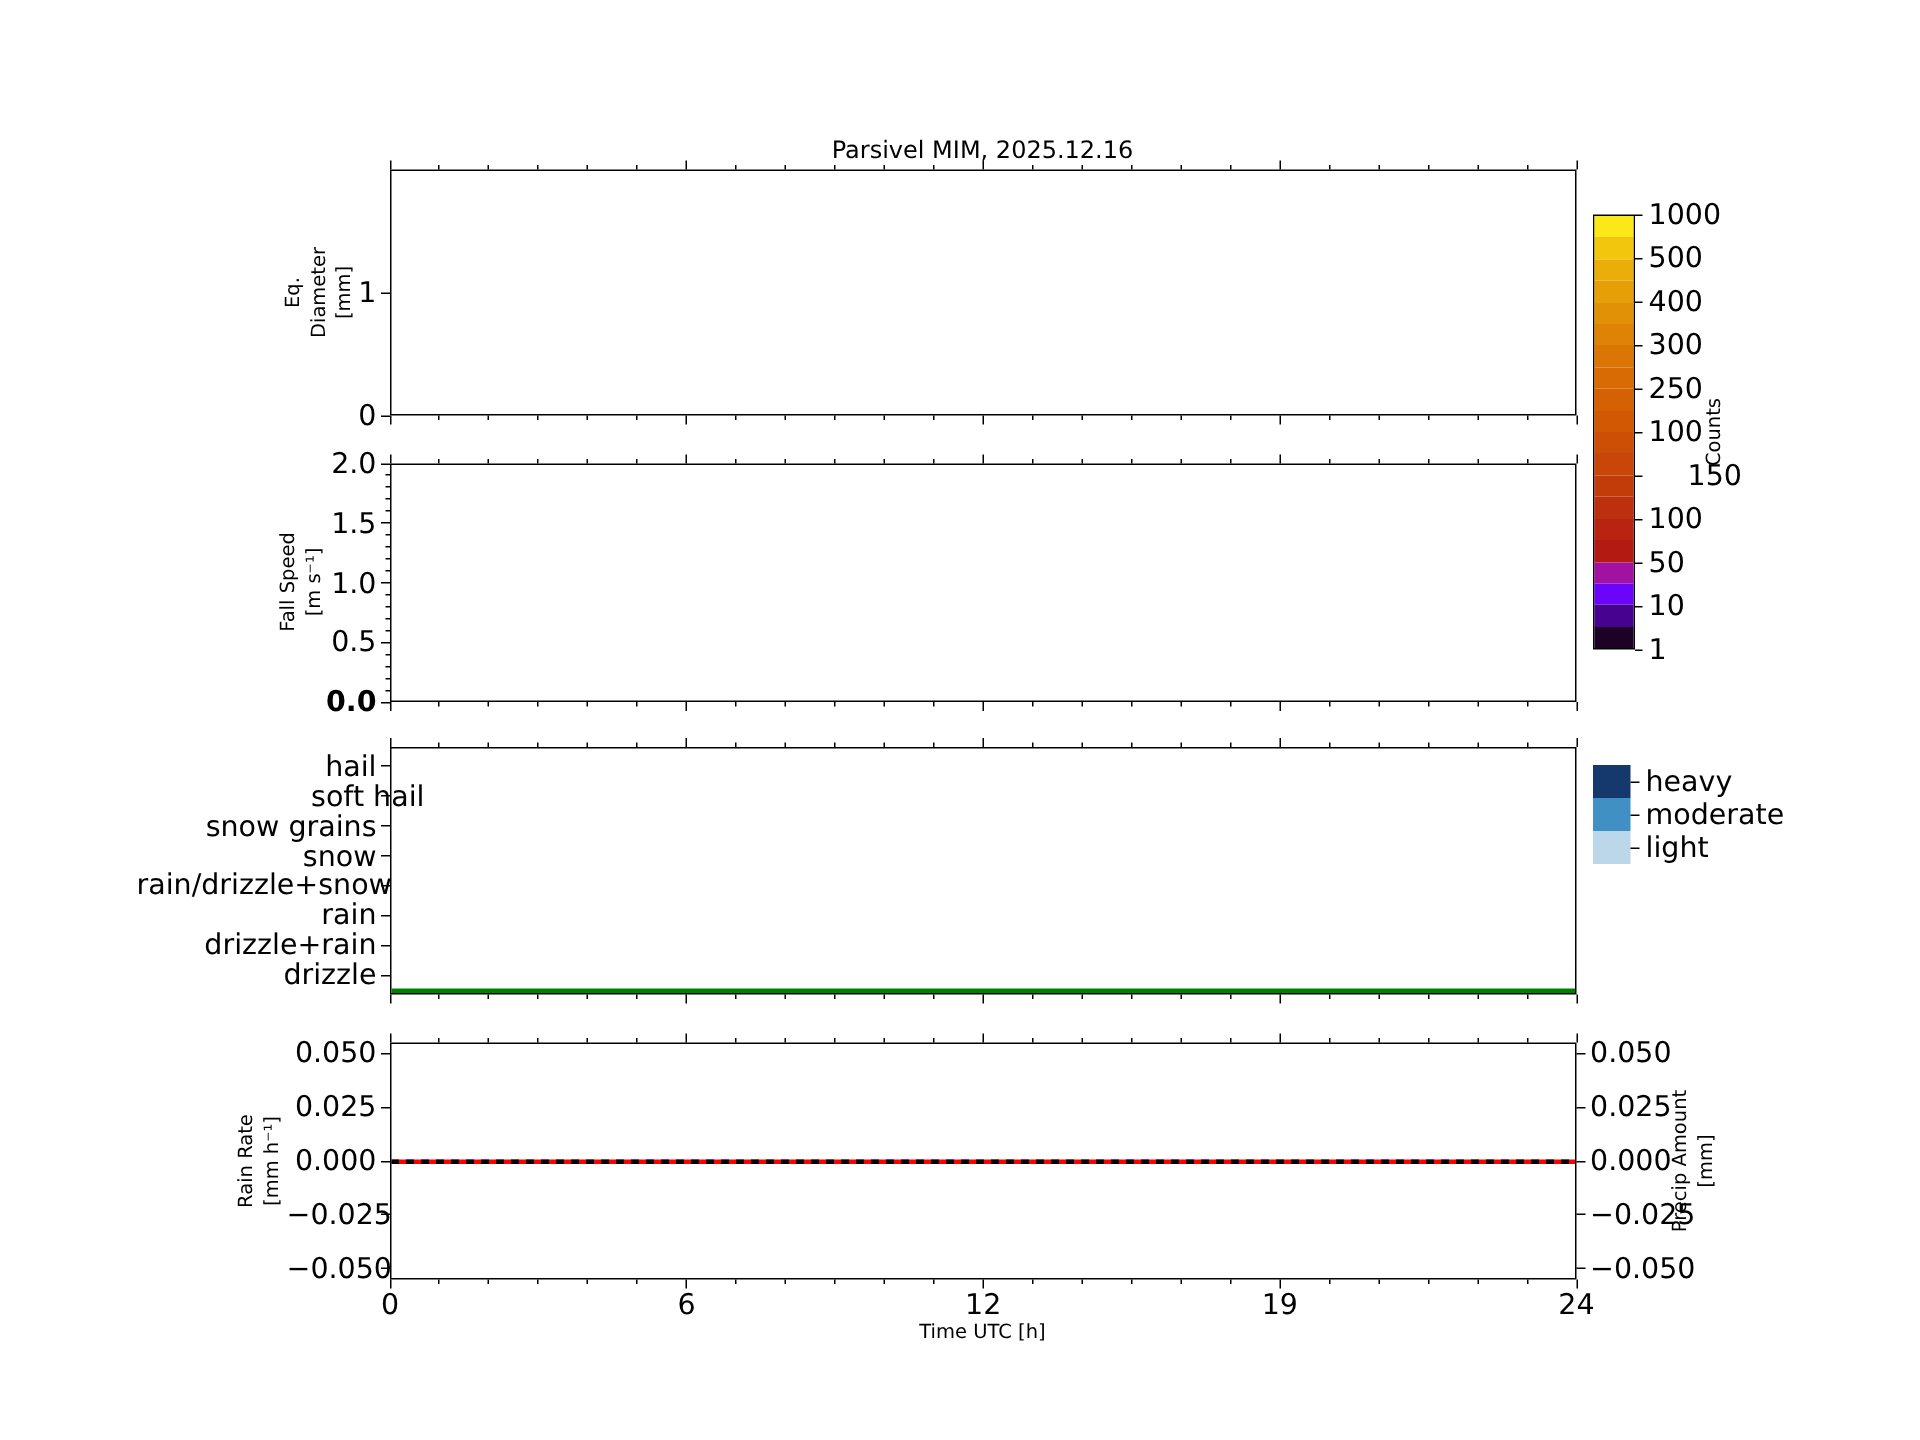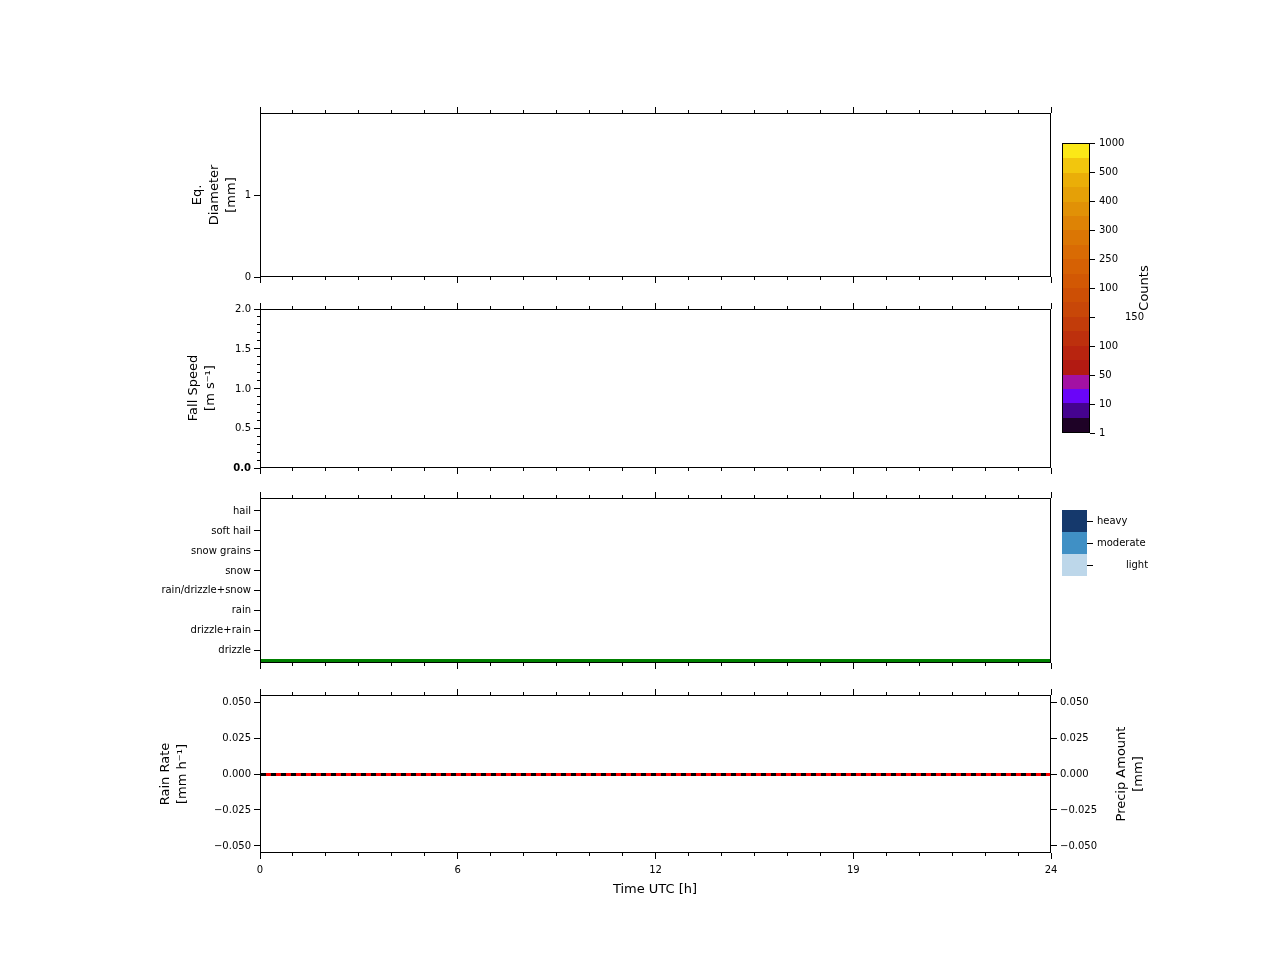--- a/index.html
+++ b/index.html
@@ -3,21 +3,21 @@
 <meta charset="utf-8">
 <style>
   html,body{margin:0;padding:0;background:#fff;}
   #figure{
     position:relative;width:1280px;height:960px;background:#ffffff;
     font-family:"DejaVu Sans","Liberation Sans",sans-serif;color:#000;
     overflow:hidden;
   }
   .panel{position:absolute;left:260px;width:791px;border:1px solid #000;box-sizing:border-box;background:#fff;}
   .tick{position:absolute;background:#000;}
-  .tlabel{position:absolute;font-size:10px;line-height:16px;white-space:nowrap;}
+  .tlabel{position:absolute;font-size:19px;line-height:16px;white-space:nowrap;}
   .right-align{text-align:right;}
   .center-align{text-align:center;}
   .rot{
     position:absolute;transform:translate(-50%,-50%) rotate(-90deg);
     font-size:13px;line-height:17px;text-align:center;white-space:pre-line;
   }
   #title{position:absolute;left:455px;top:90px;width:400px;text-align:center;font-size:16px;}
   #xlabel{position:absolute;left:505px;top:881px;width:300px;text-align:center;font-size:13px;}
   #colorbar{position:absolute;left:1062px;top:143px;width:28px;height:290px;border:1px solid #000;box-sizing:border-box;display:flex;flex-direction:column;}
   #colorbar .band{flex:1;}
@@ -30,20 +30,21 @@
   #sensor-legend .lg-title{position:absolute;left:7px;top:4px;font-size:13px;}
   .lg-row-line{position:absolute;height:2px;width:30px;left:14px;}
   .lg-row-label{position:absolute;left:54px;font-size:13px;line-height:14px;}
   .series-line{position:absolute;}
   .dash-overlay{position:absolute;left:0;top:0;width:100%;height:100%;}
 </style>
 </head>
 <body>
 
 <div id="figure">
+  <div id="title">Parsivel MIM, 2025.12.16</div>
 
   <div class="panel" style="top:113px;height:164px;"></div>
   <div class="panel" style="top:309px;height:159px;"></div>
   <div class="panel" style="top:498px;height:165px;"></div>
   <div class="panel" style="top:695px;height:158px;"></div>
 
   <div class="series-line" id="sensor-good-line" style="left: 261px; width: 789px; top: 658.518px; height: 3px; background: rgb(0, 128, 0);"></div>
   <div class="series-line" id="rain-rate-line" style="left: 261px; width: 789px; top: 772.5px; height: 3px; background: rgb(255, 0, 0);">
     <div class="dash-overlay" style="background: repeating-linear-gradient(90deg, rgb(0, 0, 0) 0px, rgb(0, 0, 0) 5px, transparent 5px, transparent 10px);"></div>
   </div>
@@ -331,21 +332,21 @@
     <div class="tlabel right-align" style="right: 1029px; top: 622.199px; width: 160px;">drizzle+rain</div>
     <div class="tick" style="left: 254px; top: 609.819px; width: 6px; height: 1px;"></div>
     <div class="tlabel right-align" style="right: 1029px; top: 602.319px; width: 160px;">rain</div>
     <div class="tick" style="left: 254px; top: 589.94px; width: 6px; height: 1px;"></div>
     <div class="tlabel right-align" style="right: 1029px; top: 582.44px; width: 160px;">rain/drizzle+snow</div>
     <div class="tick" style="left: 254px; top: 570.06px; width: 6px; height: 1px;"></div>
     <div class="tlabel right-align" style="right: 1029px; top: 562.56px; width: 160px;">snow</div>
     <div class="tick" style="left: 254px; top: 550.181px; width: 6px; height: 1px;"></div>
     <div class="tlabel right-align" style="right: 1029px; top: 542.681px; width: 160px;">snow grains</div>
     <div class="tick" style="left: 254px; top: 530.301px; width: 6px; height: 1px;"></div>
-    <div class="tlabel right-align" style="right: 1029px; top: 522.801px; width: 160px;">soft hail</div>
+    <div class="tlabel right-align" style="right: 997px; top: 522.801px; width: 160px;">soft hail</div>
     <div class="tick" style="left: 254px; top: 510.422px; width: 6px; height: 1px;"></div>
     <div class="tlabel right-align" style="right: 1029px; top: 502.922px; width: 160px;">hail</div>
     <div class="tick" style="left: 254px; top: 845.318px; width: 6px; height: 1px;"></div>
     <div class="tick" style="left: 1051px; top: 845.318px; width: 6px; height: 1px;"></div>
     <div class="tlabel right-align" style="right: 1029px; top: 837.818px; width: 60px;">−0.050</div>
     <div class="tlabel " style="left: 1060px; top: 837.818px; width: 60px;">−0.050</div>
     <div class="tick" style="left: 254px; top: 809.409px; width: 6px; height: 1px;"></div>
     <div class="tick" style="left: 1051px; top: 809.409px; width: 6px; height: 1px;"></div>
     <div class="tlabel right-align" style="right: 1029px; top: 801.909px; width: 60px;">−0.025</div>
     <div class="tlabel " style="left: 1060px; top: 801.909px; width: 60px;">−0.025</div>
@@ -381,14 +382,14 @@
     <div class="tlabel " style="left: 1099px; top: 193px; width: 50px;">400</div>
     <div class="tick" style="left: 1090px; top: 171.5px; width: 5px; height: 1px;"></div>
     <div class="tlabel " style="left: 1099px; top: 164px; width: 50px;">500</div>
     <div class="tick" style="left: 1090px; top: 142.5px; width: 5px; height: 1px;"></div>
     <div class="tlabel " style="left: 1099px; top: 135px; width: 50px;">1000</div>
     <div class="tick" style="left: 1087px; top: 520.5px; width: 6px; height: 1px;"></div>
     <div class="tlabel " style="left: 1097px; top: 513px; width: 80px;">heavy</div>
     <div class="tick" style="left: 1087px; top: 542.5px; width: 6px; height: 1px;"></div>
     <div class="tlabel " style="left: 1097px; top: 535px; width: 80px;">moderate</div>
     <div class="tick" style="left: 1087px; top: 564.5px; width: 6px; height: 1px;"></div>
-    <div class="tlabel " style="left: 1097px; top: 557px; width: 80px; text-align: center;">light</div>
+    <div class="tlabel " style="left: 1097px; top: 557px; width: 80px;">light</div>
   </div>
 
 </body></html>

